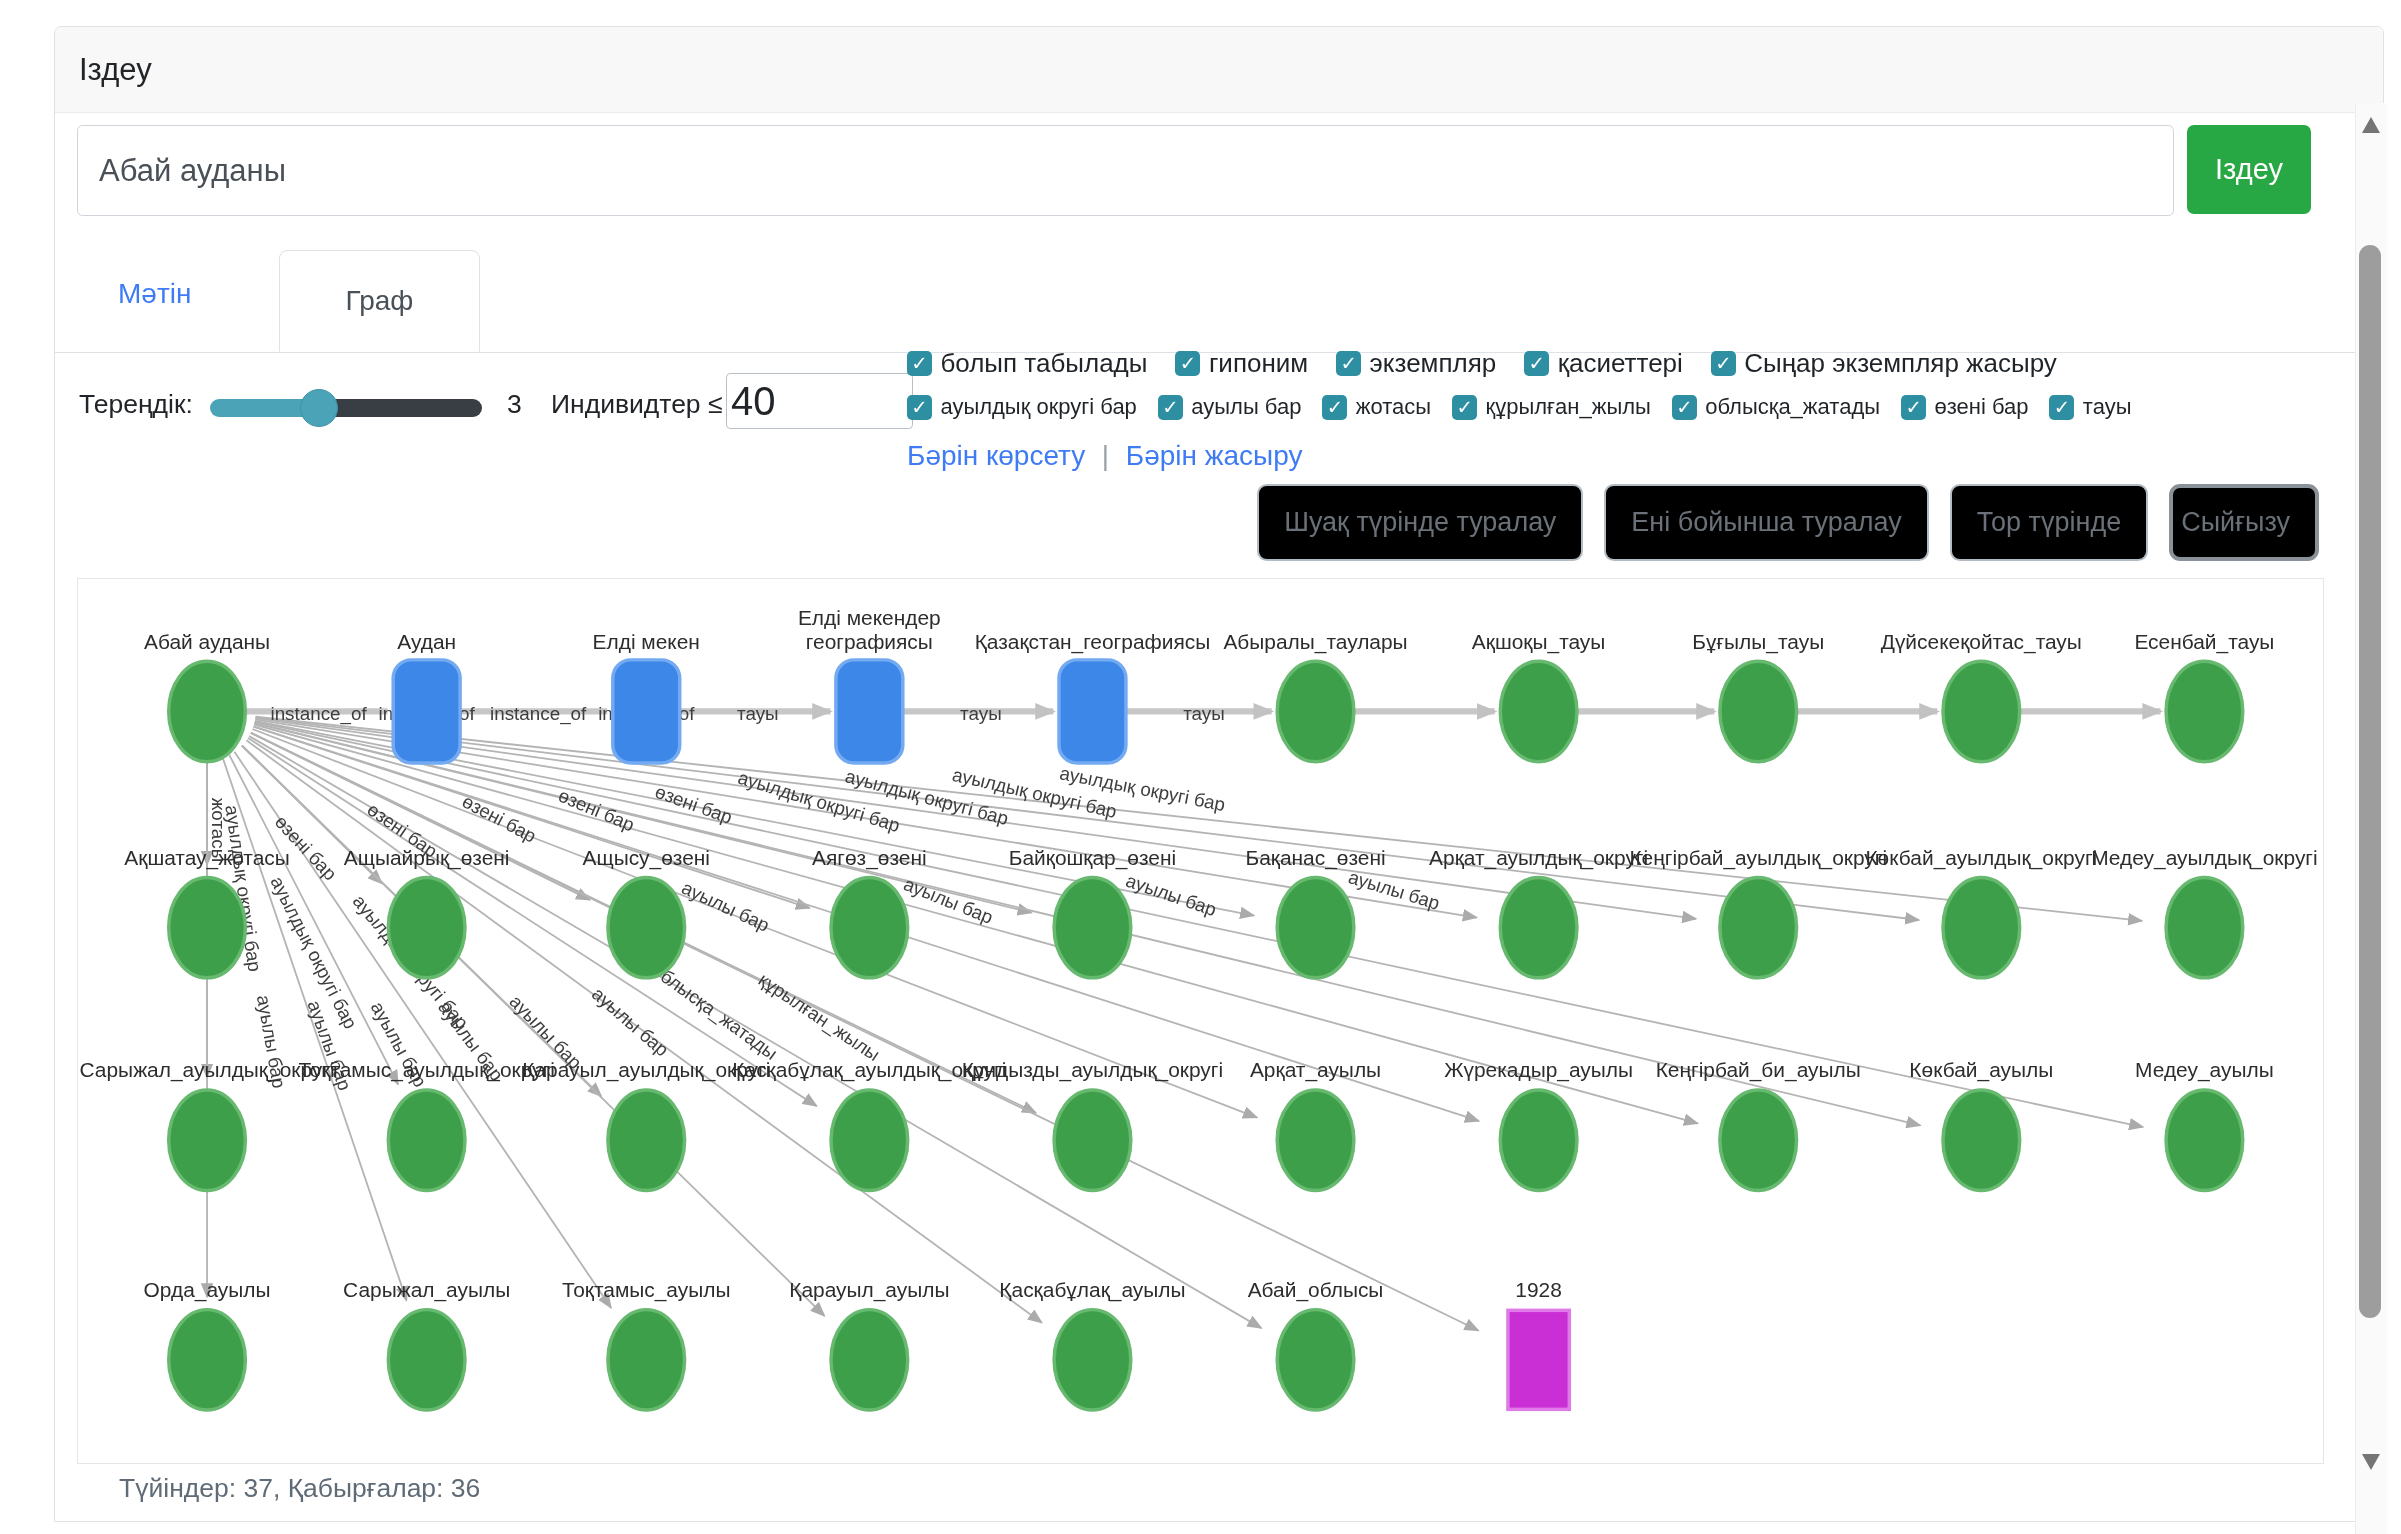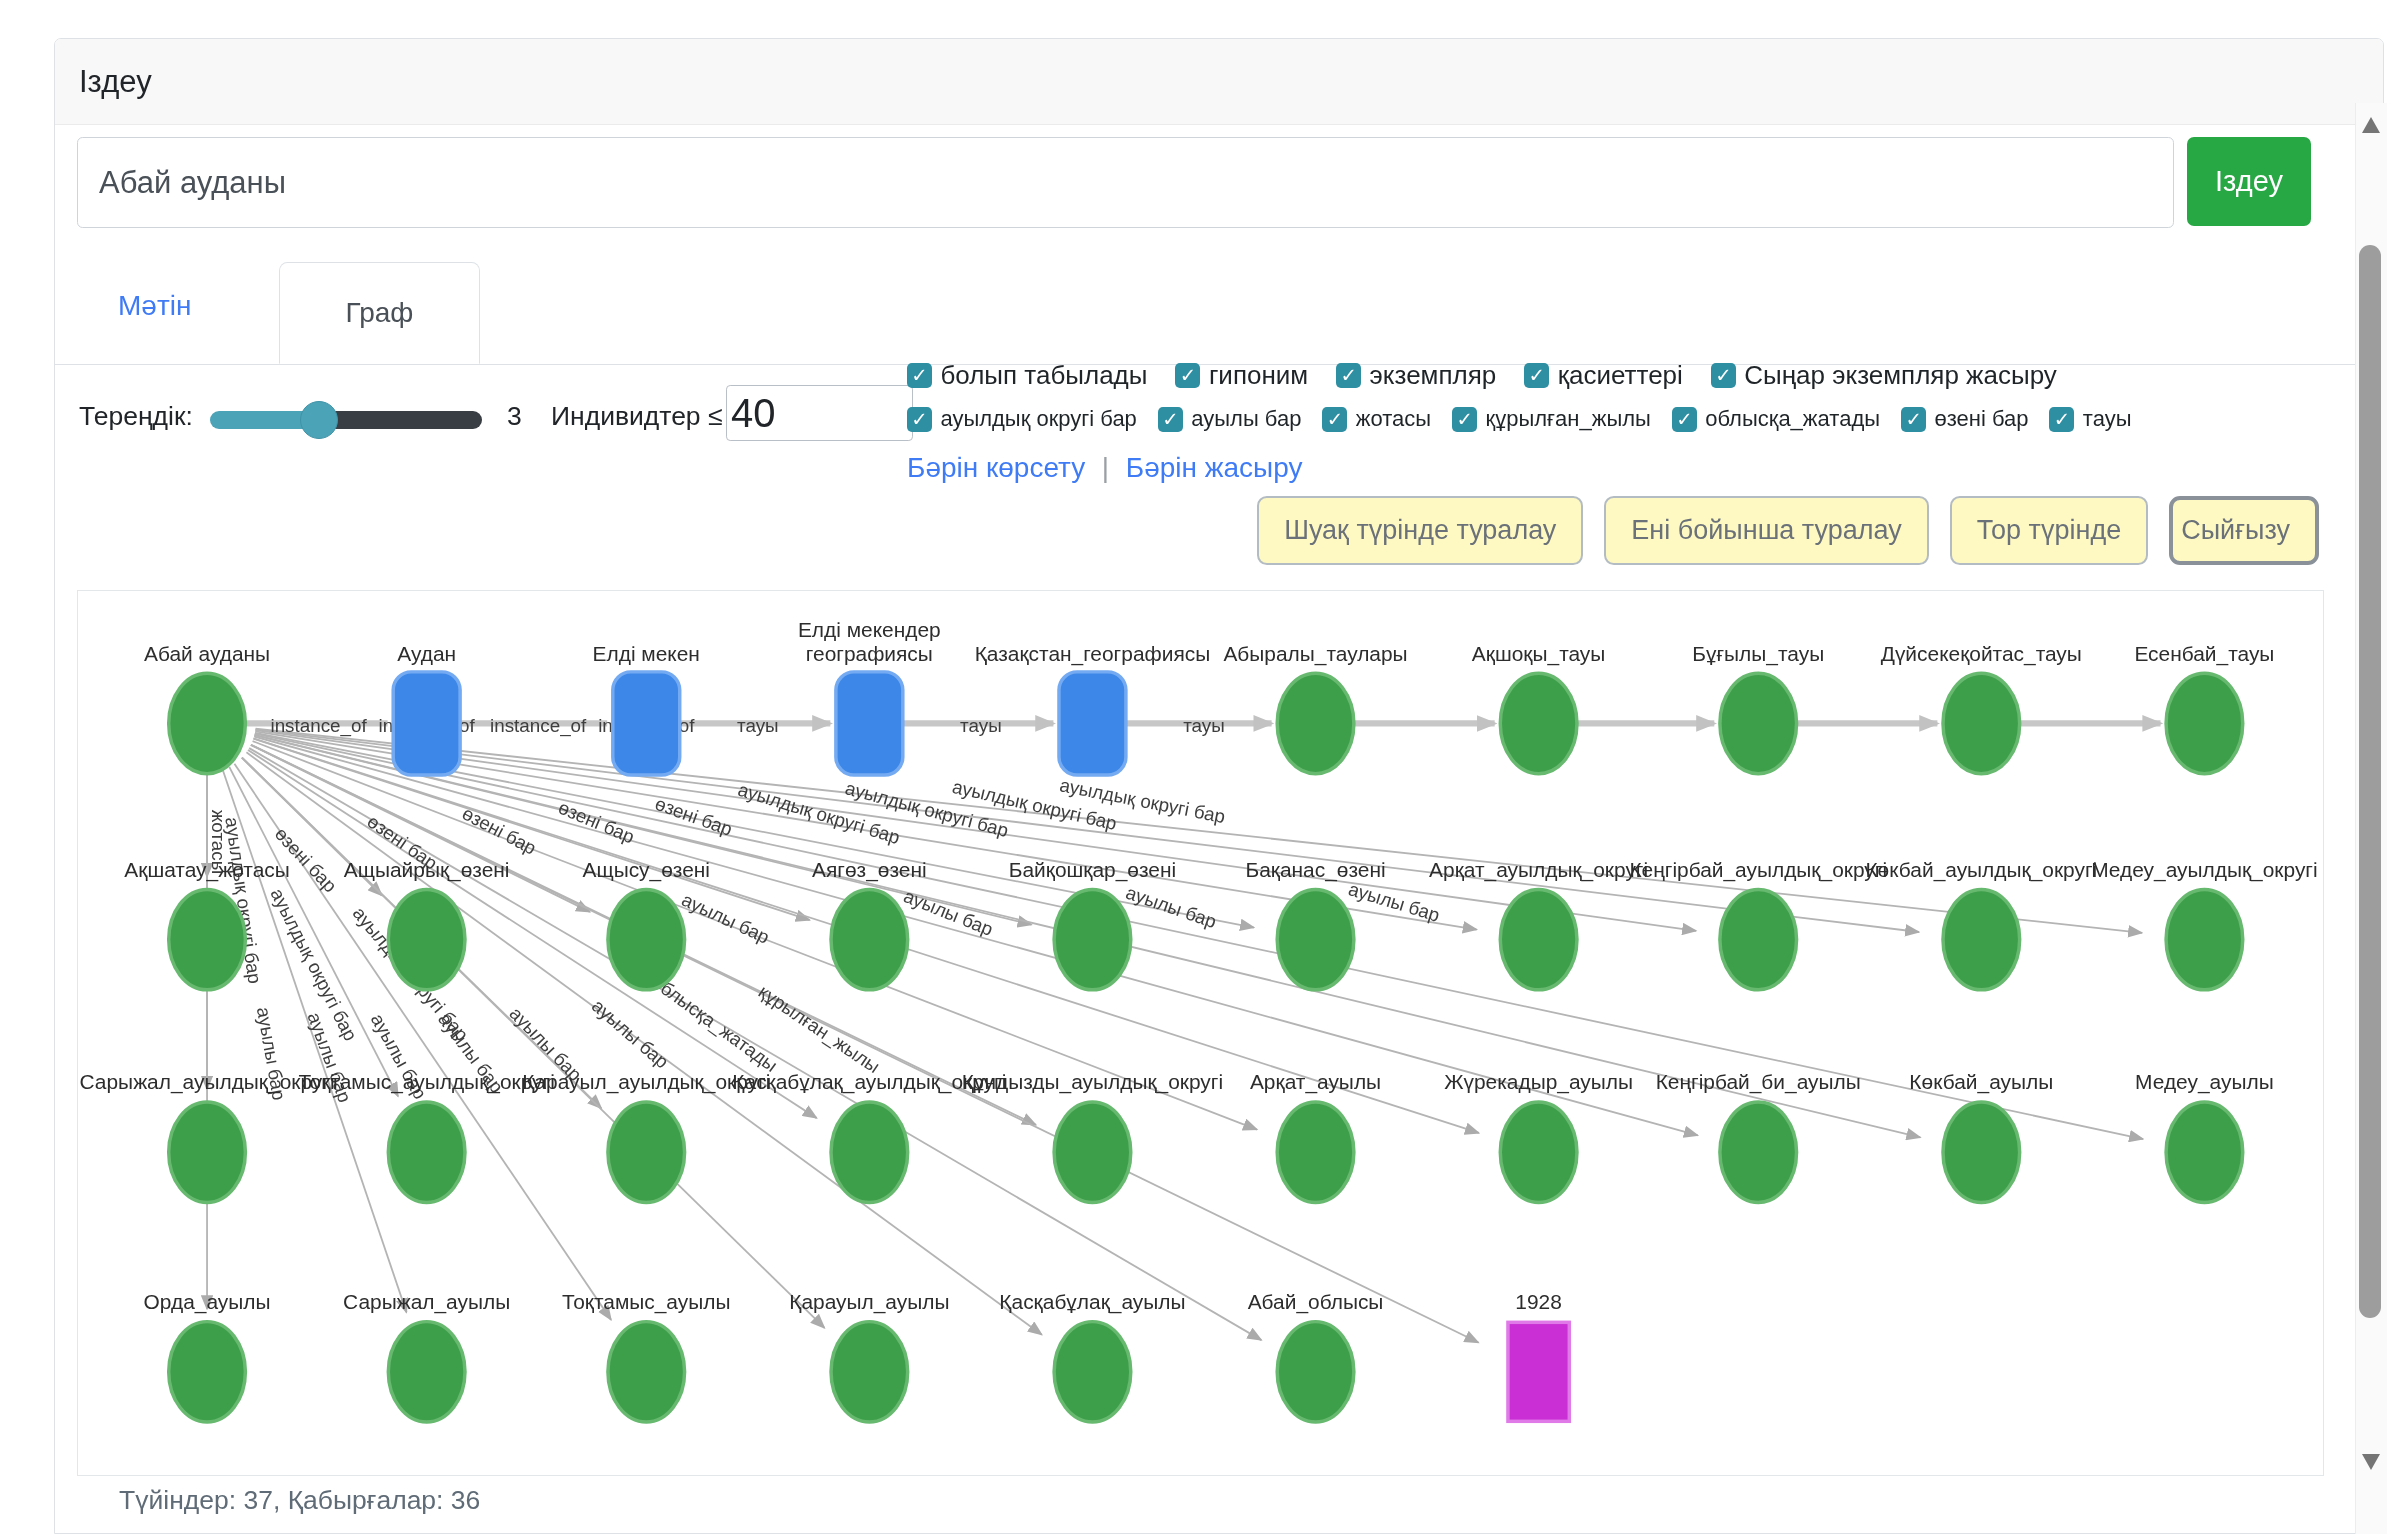--- a/index.html
+++ b/index.html
@@ -1,18 +1,18 @@
 <!DOCTYPE html>
 <html style="font-size:11px"><head>
 <meta charset="utf-8">
 <style>
   html,body{margin:0;padding:0;background:#fff;}
   body{width:2401px;height:1534px;overflow:hidden;position:relative;
        font-family:"Liberation Sans","DejaVu Sans",sans-serif;color:#212529;}
-  .card{position:absolute;left:54px;top:38px;width:2330px;height:1496px;
+  .card{position:absolute;left:54px;top:26px;width:2330px;height:1496px;
         border:1.4px solid #dee2e6;border-radius:7px 7px 0 0;background:#fff;box-sizing:border-box;}
   .card-header{height:85px;background:#f8f8f8;border-bottom:1.4px solid #ebebeb;
         display:flex;align-items:center;padding-left:24px;font-size:31px;color:#212529;
         border-radius:5.6px 5.6px 0 0;}
   
   .search-input{position:absolute;left:22px;top:98px;width:2097px;height:91px;box-sizing:border-box;
         border:1.4px solid #ced4da;border-radius:5.6px;font-size:31px;color:#495057;padding:0 0 0 21px;
         font-family:inherit;outline:none;background:#fff;}
   .search-btn{position:absolute;left:2132px;top:98px;width:124px;height:89px;border:none;
         background:#28a745;color:#fff;font-size:29px;border-radius:7px;font-family:inherit;cursor:pointer;}
@@ -34,21 +34,21 @@
   .chk-row{position:absolute;left:852px;display:flex;align-items:center;white-space:nowrap;}
   .chk{display:flex;align-items:center;cursor:pointer;}
   .chk .box{width:25px;height:25px;border-radius:4.9px;background:#2e8fa3;color:#fff;font-size:19.5px;
         display:flex;align-items:center;justify-content:center;margin-right:8.4px;flex:0 0 auto;}
   .row1{top:321px;gap:28px;font-size:26px;color:#1f2428;}
   .row2{top:367px;gap:21px;font-size:22px;color:#1f2428;}
   .links-row{position:absolute;left:852px;top:413px;font-size:28px;display:flex;gap:16.7px;align-items:center;}
   .links-row a{color:#3e7bf5;text-decoration:none;cursor:pointer;}
   .links-row .sep{color:#9aa0a6;}
   .btns-row{position:absolute;right:64px;top:457px;display:flex;gap:21px;}
-  .layout-btn{height:69px;padding:0 25px;background:#fef9c3;border:2.1px solid #b4bcc3;border-radius:9.8px;
+  .layout-btn{height:77px;padding:0 25px;background:#000000;border:2.1px solid #b4bcc3;border-radius:9.8px;
         font-size:27px;color:#6a7178;font-family:inherit;cursor:pointer;}
   .layout-btn.focused{border:4.2px solid #8a9199;border-radius:11px;padding-left:8px;}
   
   .graph-box{position:absolute;left:22px;top:551px;width:2245px;height:884px;border:1.4px solid #e4e7ea;
         box-sizing:content-box;background:#fff;}
   .graph-box svg{display:block;}
   .elabel{font-family:"Liberation Sans","DejaVu Sans",sans-serif;font-size:27px;fill:#3e3e3e;}
   .nlabel{font-family:"Liberation Sans","DejaVu Sans",sans-serif;font-size:30px;fill:#2d2d2d;}
   .status{position:absolute;left:24px;top:1446px;font-size:26.5px;color:#5f6b76;margin-left:40px;}
   

